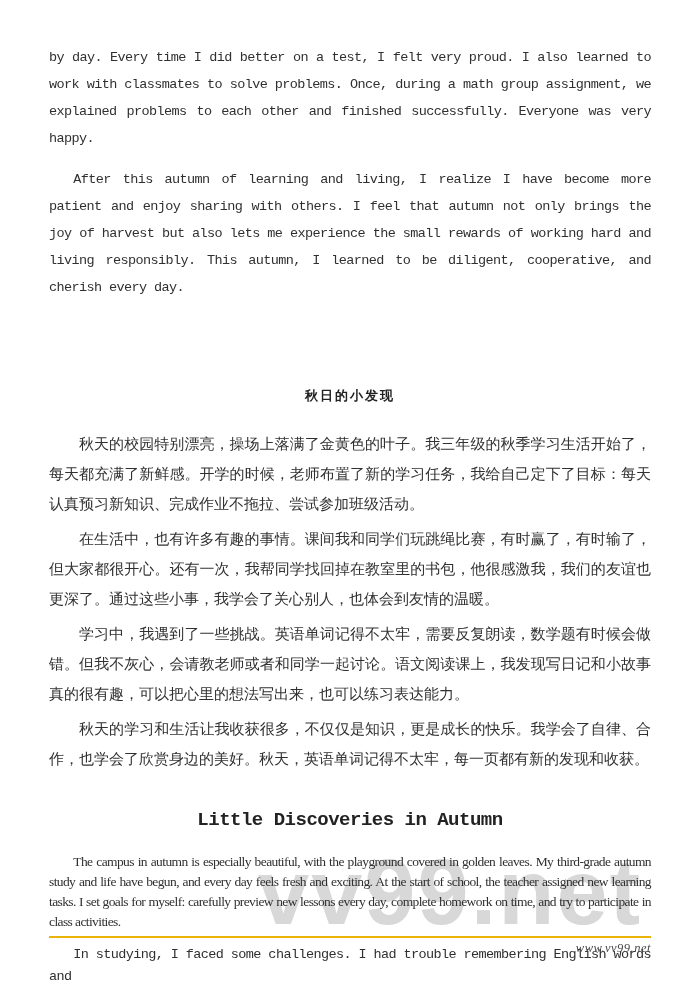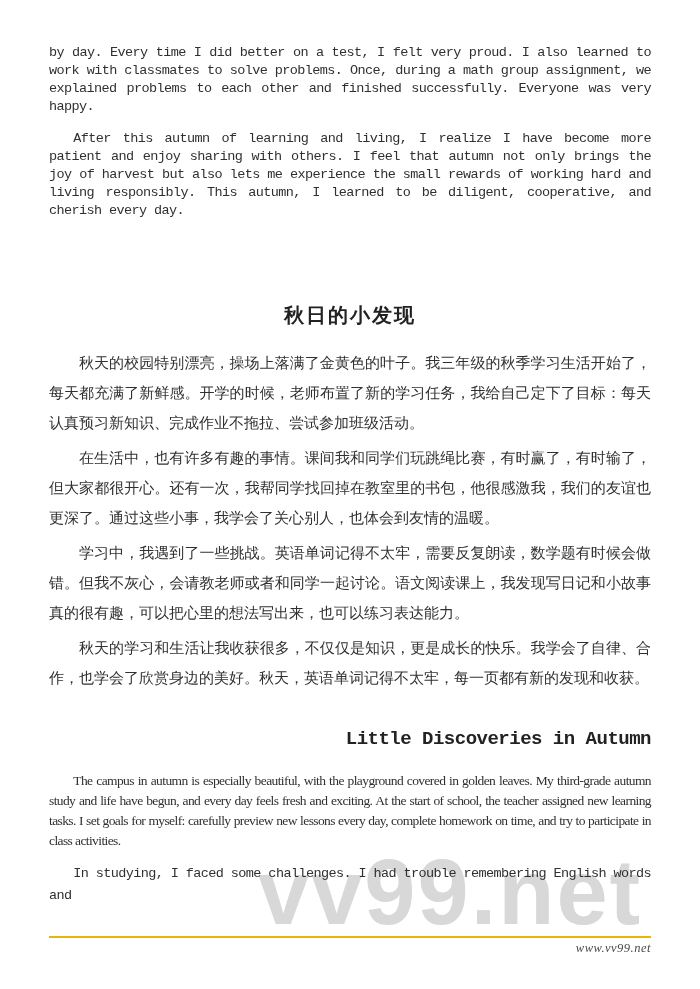--- a/index.html
+++ b/index.html
@@ -22,32 +22,32 @@
   }
   .content {
     position: relative;
     z-index: 1;
     padding: 44px 49px 0 49px;
   }
   
   .en-par {
     font-family: "Liberation Mono", "DejaVu Sans Mono", monospace;
     font-size: 13.5px;
-    line-height: 18px;
+    line-height: 27px;
     letter-spacing: -0.6px;
     text-align: justify;
     margin: 0;
     color: #303030;
   }
   .en-par.indent { text-indent: 1.8em; }
   .lead-par-1 { margin-bottom: 14px; }
   
   .cn-title {
     font-family: "Liberation Sans", "DejaVu Sans", sans-serif;
-    font-size: 20px;
+    font-size: 13px;
     font-weight: bold;
     text-align: center;
     line-height: 34px;
     margin: 78px 0 16px 0;
     color: #222222;
     letter-spacing: 2px;
   }
   .cn-par {
     font-family: "Liberation Serif", "DejaVu Serif", serif;
     font-size: 15px;
@@ -56,21 +56,21 @@
     text-indent: 2em;
     margin: 0 0 5px 0;
     color: #303030;
   }
   .cn-par:last-of-type { margin-bottom: 0; }
   
   .en-title {
     font-family: "Liberation Mono", "DejaVu Sans Mono", monospace;
     font-size: 19px;
     font-weight: 600;
-    text-align: right;
+    text-align: center;
     line-height: 32px;
     letter-spacing: -0.5px;
     margin: 30px 0 16px 0;
     color: #222222;
   }
   .en-body-1 { margin-bottom: 12px; }
   .en-body-2 { line-height: 22px; }
   .en-body-1 { line-height: 20px; font-family: Liberation Serif, serif; }
   
   .watermark {

